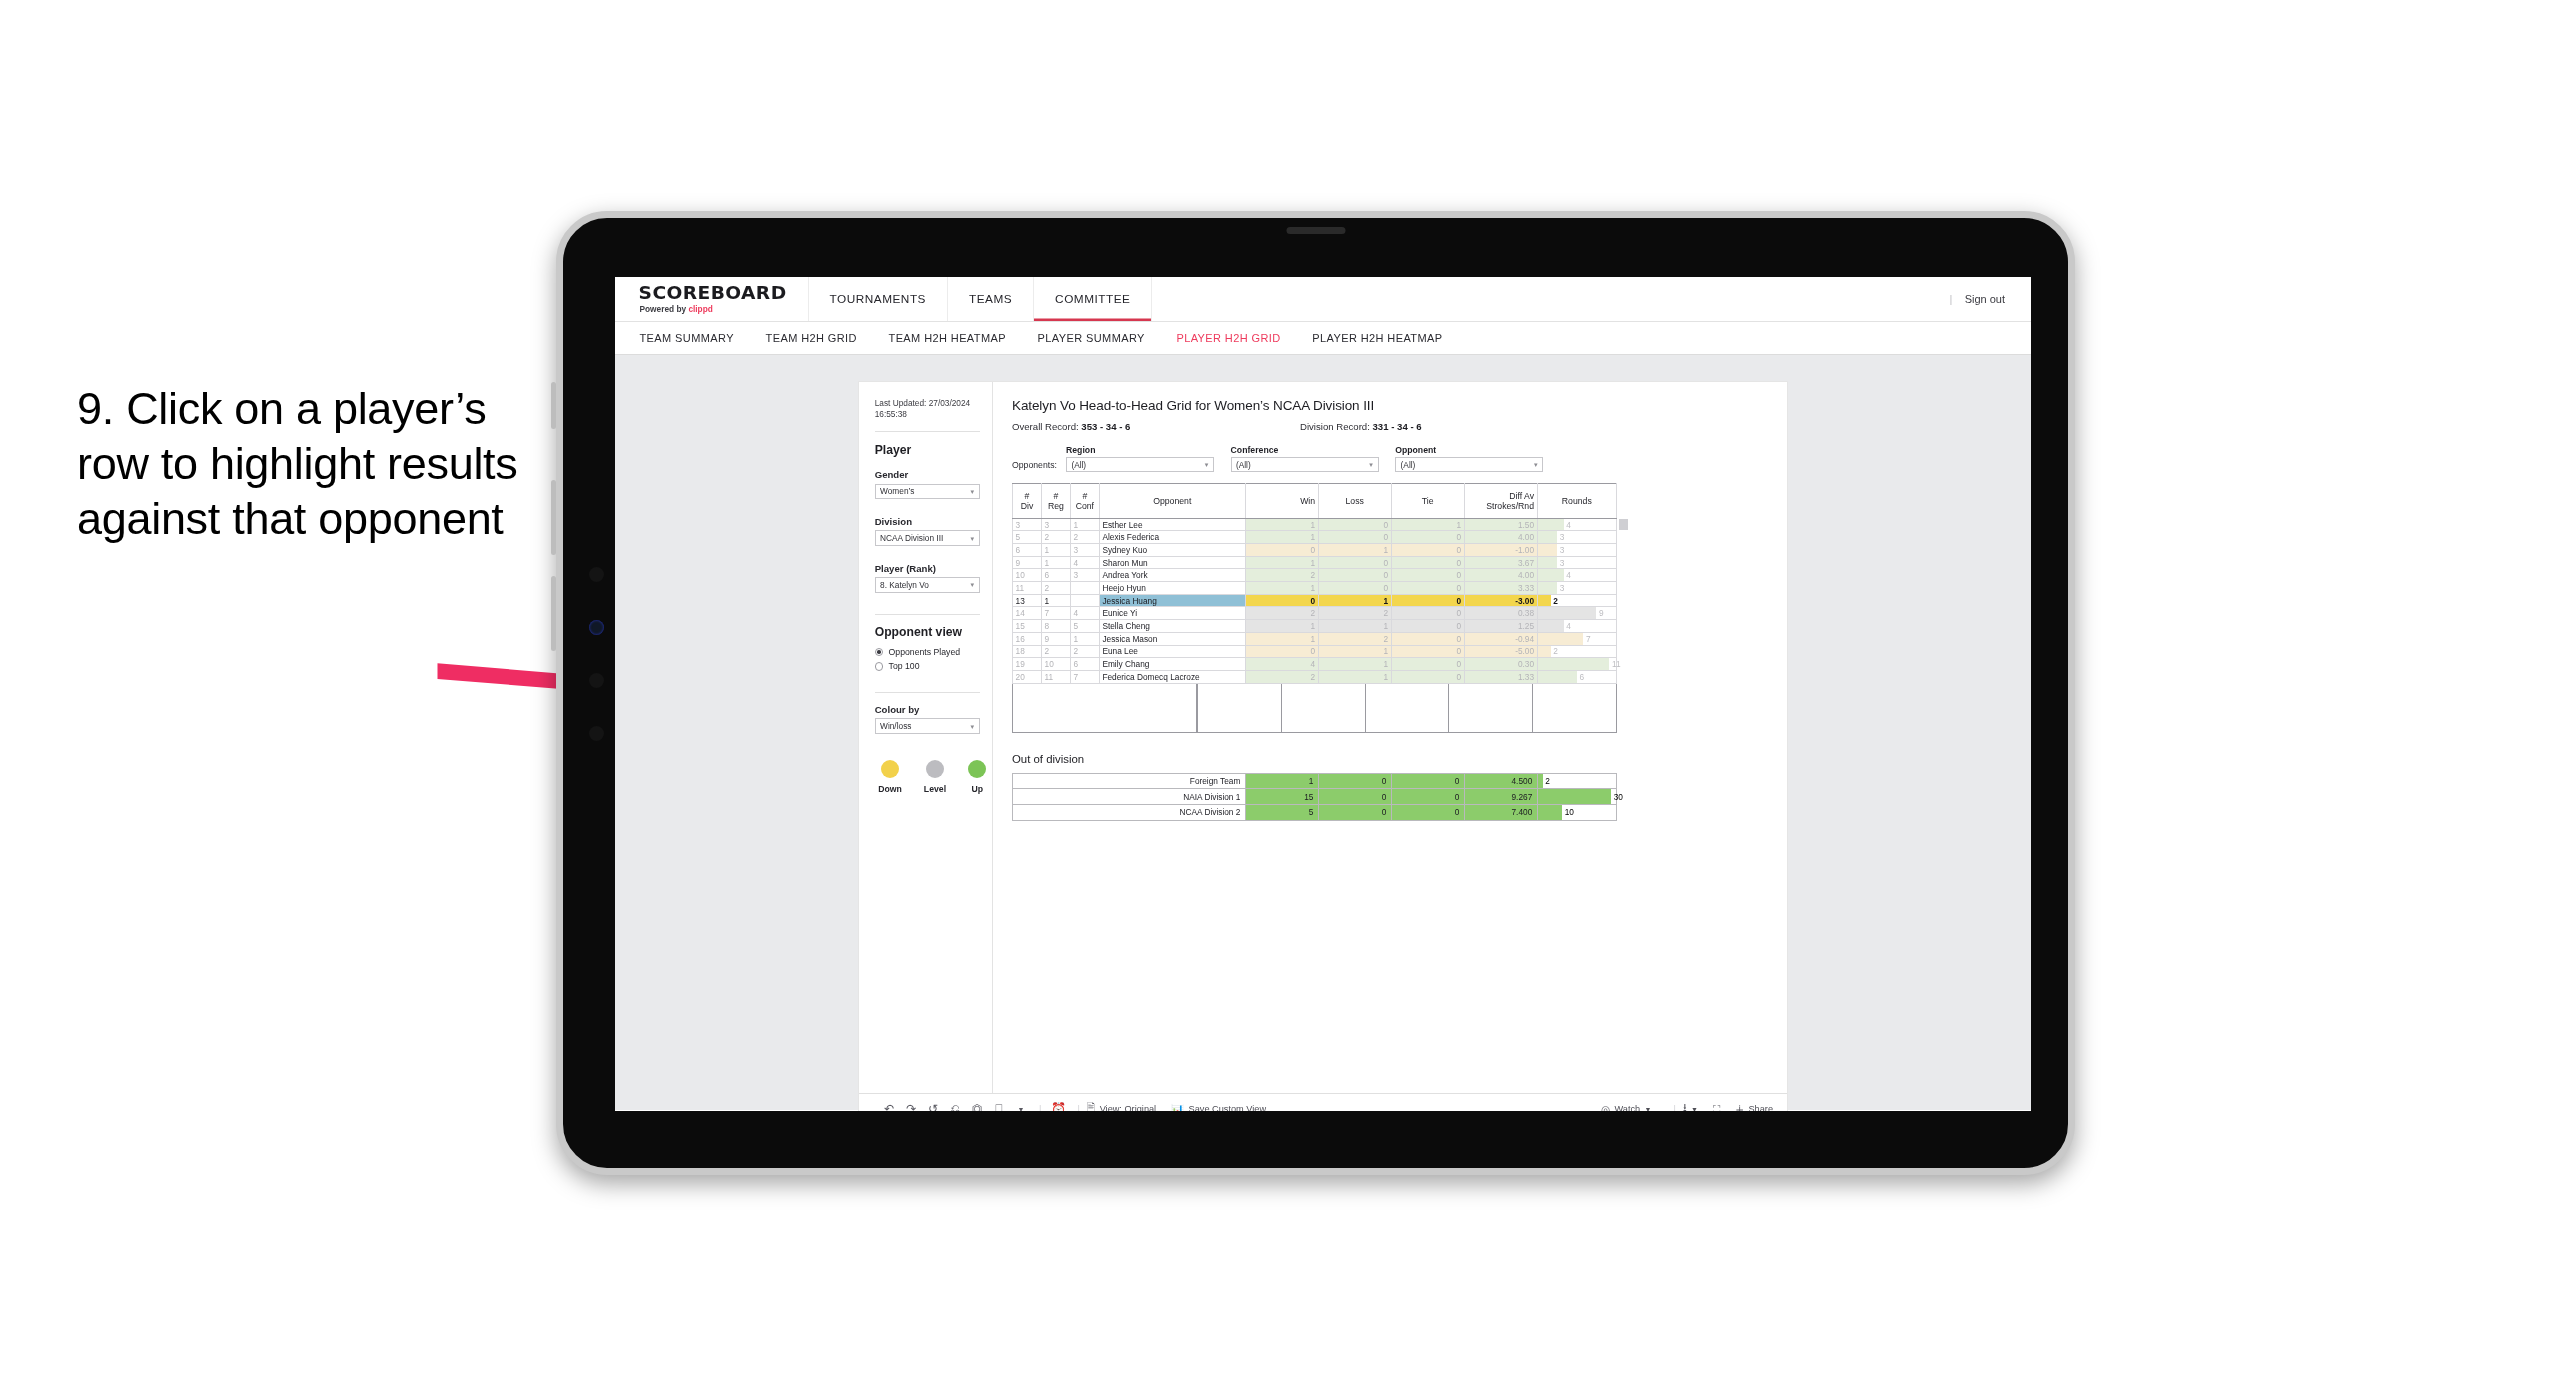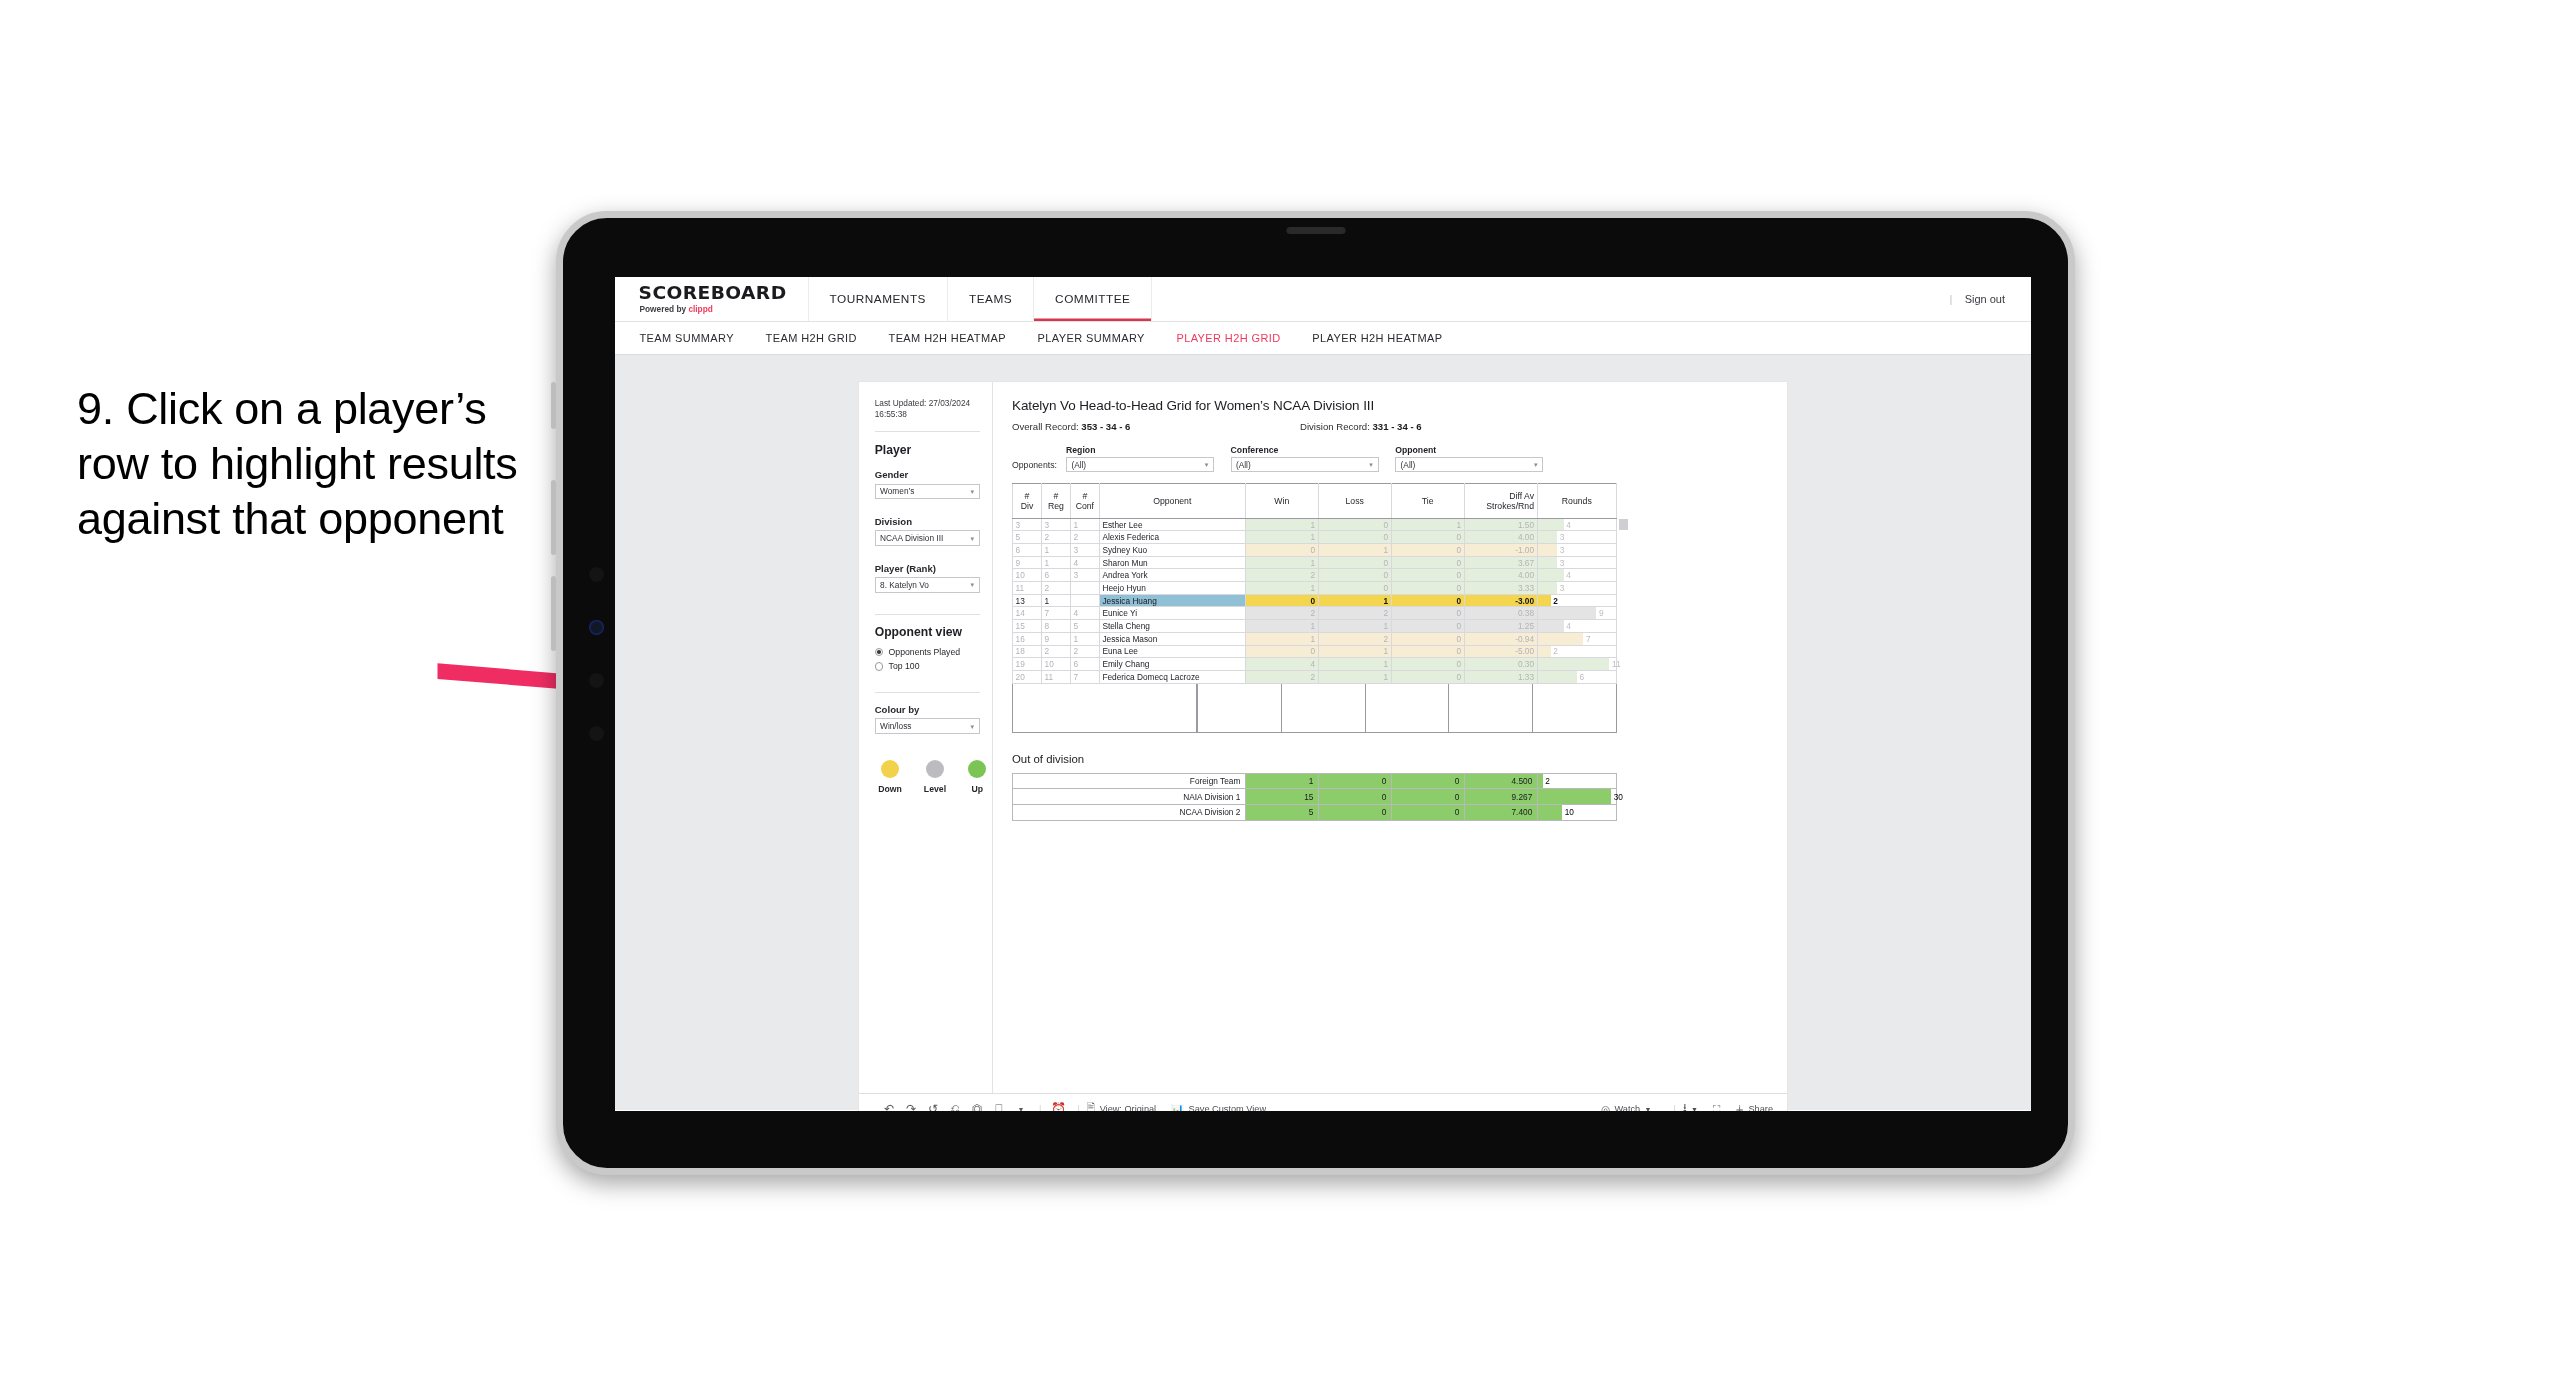--- a/index.html
+++ b/index.html
@@ -336,21 +336,21 @@
 
               <div class="tbl-wrap">
                 <div class="scroll-mark"></div>
                 <table class="grid">
                   <thead>
                     <tr>
                       <th class="c-div" style="text-align:center">#<br>Div</th>
                       <th class="c-reg" style="text-align:center">#<br>Reg</th>
                       <th class="c-conf" style="text-align:center">#<br>Conf</th>
                       <th class="c-opp" style="text-align:center">Opponent</th>
-                      <th class="c-num" style="text-align:center">Win</th>
+                      <th class="c-num" style="text-align:right">Win</th>
                       <th class="c-num" style="text-align:center">Loss</th>
                       <th class="c-num" style="text-align:center">Tie</th>
                       <th class="c-num" style="text-align:right">Diff Av<br>Strokes/Rnd</th>
                       <th class="c-rounds" style="text-align:center">Rounds</th>
                     </tr>
                   </thead>
                   <tbody id="grid-body">
                       <tr class="dim">
                         <td class="c-div">3</td>
                         <td class="c-reg">3</td>

